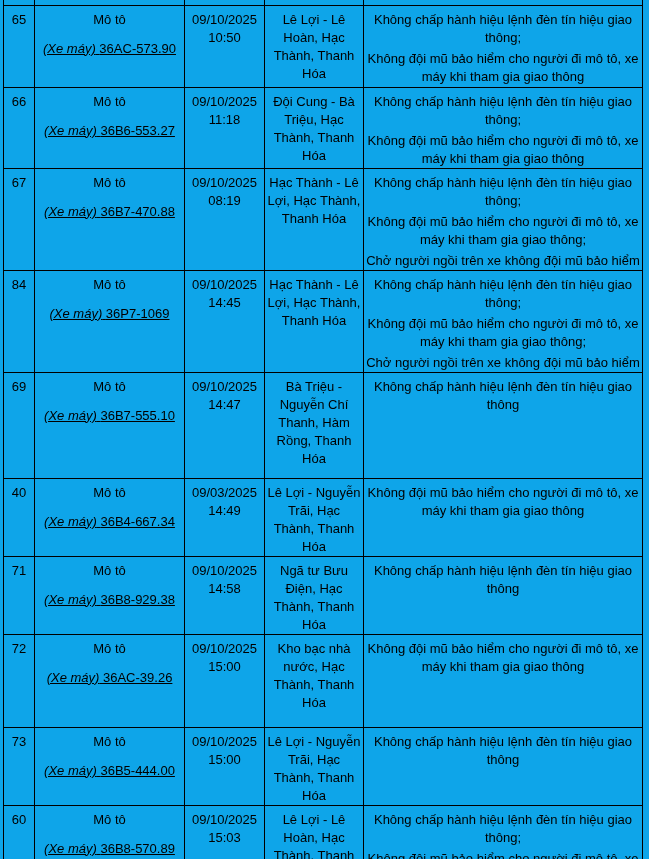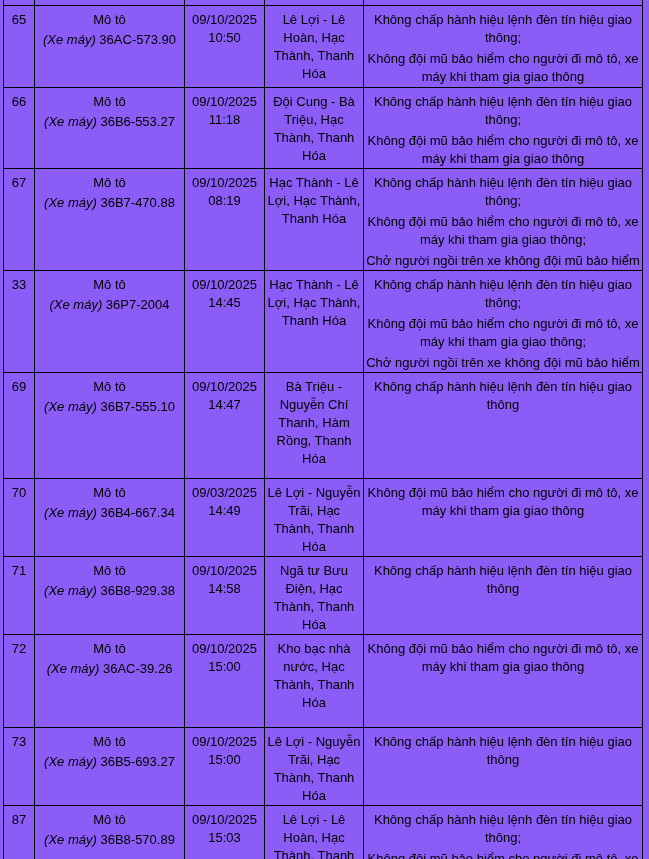--- a/index.html
+++ b/index.html
@@ -1,21 +1,21 @@
 <!DOCTYPE html>
 <html><head>
 <meta charset="utf-8">
 <style>
   html, body { margin: 0; padding: 0; background: #ffffff; }
   .viewport {
     position: relative;
     width: 649px;
     height: 859px;
     overflow: hidden;
-    background: #8b5cf6;
+    background: #0ea5e9;
   }
   table.violations {
     position: absolute;
     left: 3px;
     top: -8px;
     border-collapse: collapse;
     table-layout: fixed;
     font-family: "Liberation Sans", sans-serif;
     font-size: 13px;
     line-height: 18px;
@@ -24,21 +24,21 @@
   table.violations td {
     border: 1px solid #000000;
     vertical-align: top;
     text-align: center;
     padding: 5px 1px 0 1px;
     overflow: hidden;
     word-wrap: break-word;
   }
   tr.stub { height: 13px; }
   tr.stub td { padding: 0; border-top: none; }
-  .plate { margin-top: 2px; }
+  .plate { margin-top: 11px; text-decoration: underline; }
   .violation-line + .violation-line { margin-top: 3px; }
 </style>
 </head>
 <body>
 
 <div class="viewport">
   <table class="violations">
     <colgroup>
       <col style="width:31px">
       <col style="width:150px">
@@ -107,25 +107,25 @@
             <div>Hạc Thành - Lê Lợi, Hạc Thành, Thanh Hóa</div>
           </td>
           <td>
             <div class="violation-line">Không chấp hành hiệu lệnh đèn tín hiệu giao thông;</div>
             <div class="violation-line">Không đội mũ bảo hiểm cho người đi mô tô, xe máy khi tham gia giao thông;</div>
             <div class="violation-line">Chở người ngồi trên xe không đội mũ bảo hiểm</div>
           </td>
         </tr>
         <tr style="height: 101px;">
           <td>
-            <div>33</div>
-          </td>
-          <td>
-            <div>Mô tô</div>
-            <div class="plate"><i>(Xe máy)</i> <span>36P7-2004</span></div>
+            <div>84</div>
+          </td>
+          <td>
+            <div>Mô tô</div>
+            <div class="plate"><i>(Xe máy)</i> <span>36P7-1069</span></div>
           </td>
           <td>
             <div>09/10/2025 14:45</div>
           </td>
           <td>
             <div>Hạc Thành - Lê Lợi, Hạc Thành, Thanh Hóa</div>
           </td>
           <td>
             <div class="violation-line">Không chấp hành hiệu lệnh đèn tín hiệu giao thông;</div>
             <div class="violation-line">Không đội mũ bảo hiểm cho người đi mô tô, xe máy khi tham gia giao thông;</div>
@@ -145,21 +145,21 @@
           </td>
           <td>
             <div>Bà Triệu - Nguyễn Chí Thanh, Hàm Rồng, Thanh Hóa</div>
           </td>
           <td>
             <div class="violation-line">Không chấp hành hiệu lệnh đèn tín hiệu giao thông</div>
           </td>
         </tr>
         <tr style="height: 59px;">
           <td>
-            <div>70</div>
+            <div>40</div>
           </td>
           <td>
             <div>Mô tô</div>
             <div class="plate"><i>(Xe máy)</i> <span>36B4-667.34</span></div>
           </td>
           <td>
             <div>09/03/2025 14:49</div>
           </td>
           <td>
             <div>Lê Lợi - Nguyễn Trãi, Hạc Thành, Thanh Hóa</div>
@@ -203,35 +203,35 @@
           <td>
             <div class="violation-line">Không đội mũ bảo hiểm cho người đi mô tô, xe máy khi tham gia giao thông</div>
           </td>
         </tr>
         <tr style="height: 59px;">
           <td>
             <div>73</div>
           </td>
           <td>
             <div>Mô tô</div>
-            <div class="plate"><i>(Xe máy)</i> <span>36B5-693.27</span></div>
+            <div class="plate"><i>(Xe máy)</i> <span>36B5-444.00</span></div>
           </td>
           <td>
             <div>09/10/2025 15:00</div>
           </td>
           <td>
             <div>Lê Lợi - Nguyễn Trãi, Hạc Thành, Thanh Hóa</div>
           </td>
           <td>
             <div class="violation-line">Không chấp hành hiệu lệnh đèn tín hiệu giao thông</div>
           </td>
         </tr>
         <tr style="height: 113px;">
           <td>
-            <div>87</div>
+            <div>60</div>
           </td>
           <td>
             <div>Mô tô</div>
             <div class="plate"><i>(Xe máy)</i> <span>36B8-570.89</span></div>
           </td>
           <td>
             <div>09/10/2025 15:03</div>
           </td>
           <td>
             <div>Lê Lợi - Lê Hoàn, Hạc Thành, Thanh Hóa</div>

